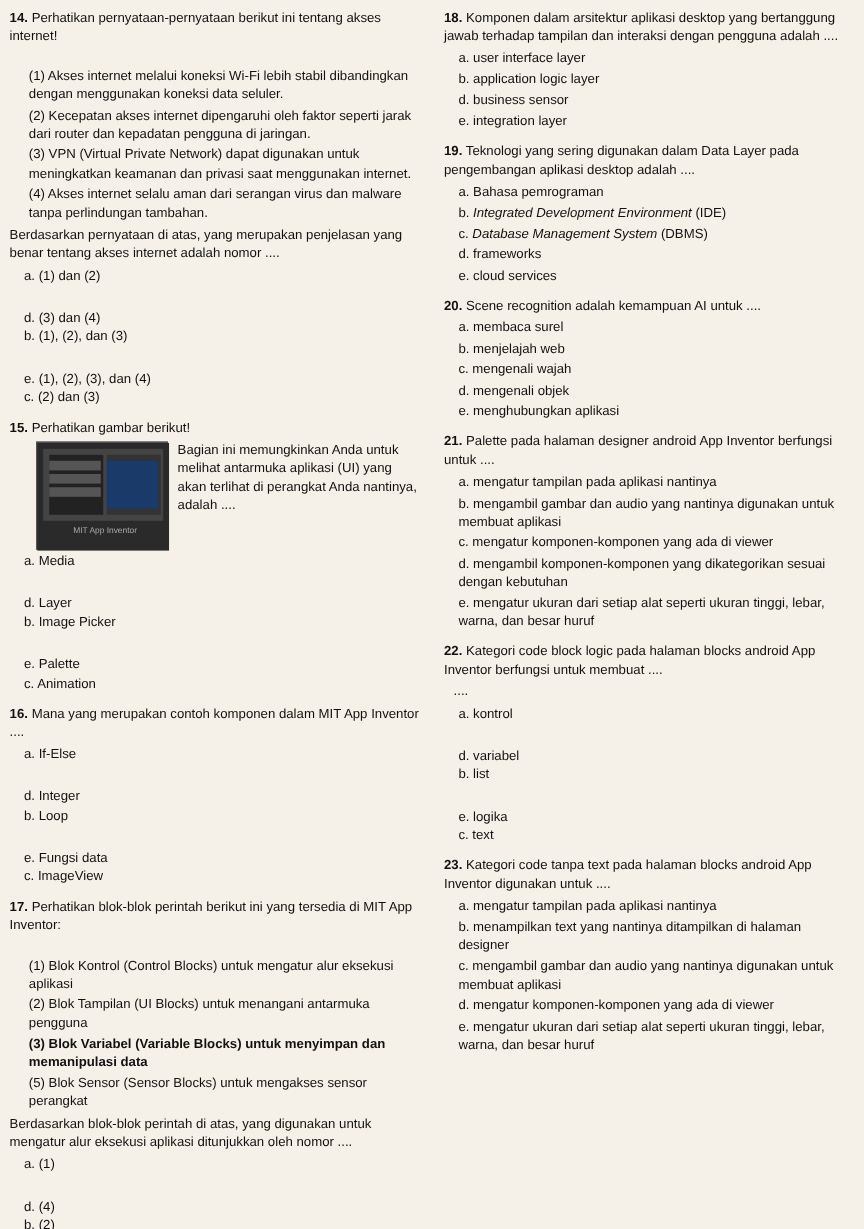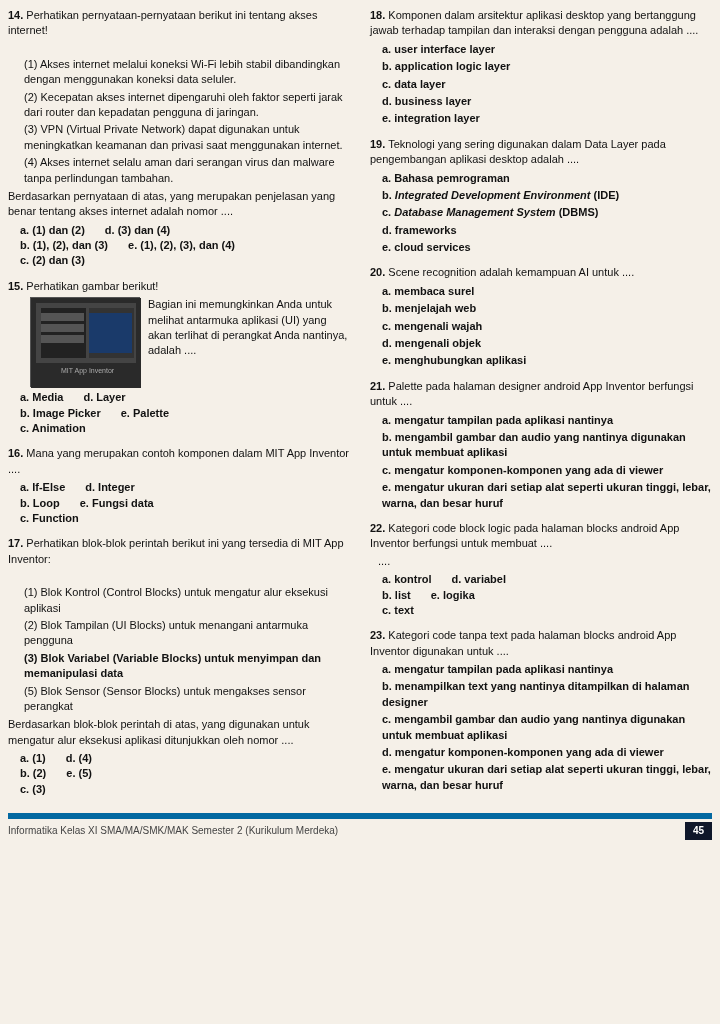--- a/index.html
+++ b/index.html
@@ -43,29 +43,29 @@
       margin-left: 16px;
       margin-top: 18px;
     }
     .sub-list li {
       list-style: none;
       margin-bottom: 2px;
     }
     .answer-list {
       margin-left: 12px;
       margin-top: 3px;
-      font-weight: bold;
     }
     .answer-list li {
       list-style: none;
       margin-bottom: 2px;
     }
     .answer-row {
       display: flex;
       gap: 20px;
+      flex-direction: column;
     }
     .italic {
       font-style: italic;
     }
     .image-placeholder {
       width: 110px;
       height: 90px;
       background: #333;
       display: inline-block;
       vertical-align: top;
@@ -171,21 +171,21 @@
       <div class="answer-list">
         <div class="answer-row">
           <div>a. <span>If-Else</span></div>
           <div>d. <span>Integer</span></div>
         </div>
         <div class="answer-row">
           <div>b. <span>Loop</span></div>
           <div>e. <span>Fungsi data</span></div>
         </div>
         <div>
-          c. <span>Function</span>
+          c. <span>ImageView</span>
         </div>
       </div>
     </div>
 
     <div class="question">
       <span class="question-number">17.</span>
       <span class="question-text">Perhatikan blok-blok perintah berikut ini yang tersedia di MIT App Inventor:</span>
       <ul class="sub-list">
         <li>(1) Blok Kontrol (Control Blocks) untuk mengatur alur eksekusi aplikasi</li>
         <li>(2) Blok Tampilan (UI Blocks) untuk menangani antarmuka pengguna</li>
@@ -211,22 +211,21 @@
   </div>
 
   <div class="column-right">
 
     <div class="question">
       <span class="question-number">18.</span>
       <span class="question-text">Komponen dalam arsitektur aplikasi desktop yang bertanggung jawab terhadap tampilan dan interaksi dengan pengguna adalah ....</span>
       <ul class="answer-list">
         <li>a. <span>user interface layer</span></li>
         <li>b. <span>application logic layer</span></li>
-        <li>c. <span>data layer</span></li>
-        <li>d. <span>business layer</span></li>
+        <li>d. <span>business sensor</span></li>
         <li>e. <span>integration layer</span></li>
       </ul>
     </div>
 
     <div class="question">
       <span class="question-number">19.</span>
       <span class="question-text">Teknologi yang sering digunakan dalam Data Layer pada pengembangan aplikasi desktop adalah ....</span>
       <ul class="answer-list">
         <li>a. <span>Bahasa pemrograman</span></li>
         <li>b. <span class="italic">Integrated Development Environment</span> (IDE)</li>
@@ -248,20 +247,21 @@
       </ul>
     </div>
 
     <div class="question">
       <span class="question-number">21.</span>
       <span class="question-text">Palette pada halaman designer android App Inventor berfungsi untuk ....</span>
       <ul class="answer-list">
         <li>a. <span>mengatur tampilan pada aplikasi nantinya</span></li>
         <li>b. <span>mengambil gambar dan audio yang nantinya digunakan untuk membuat aplikasi</span></li>
         <li>c. <span>mengatur komponen-komponen yang ada di viewer</span></li>
+        <li>d. <span>mengambil komponen-komponen yang dikategorikan sesuai dengan kebutuhan</span></li>
         <li>e. <span>mengatur ukuran dari setiap alat seperti ukuran tinggi, lebar, warna, dan besar huruf</span></li>
       </ul>
     </div>
 
     <div class="question">
       <span class="question-number">22.</span>
       <span class="question-text">Kategori code block logic pada halaman blocks android App Inventor berfungsi untuk membuat ....</span>
       <div style="margin-left:8px; margin-top:2px;">....</div>
       <div class="answer-list">
         <div class="answer-row">

